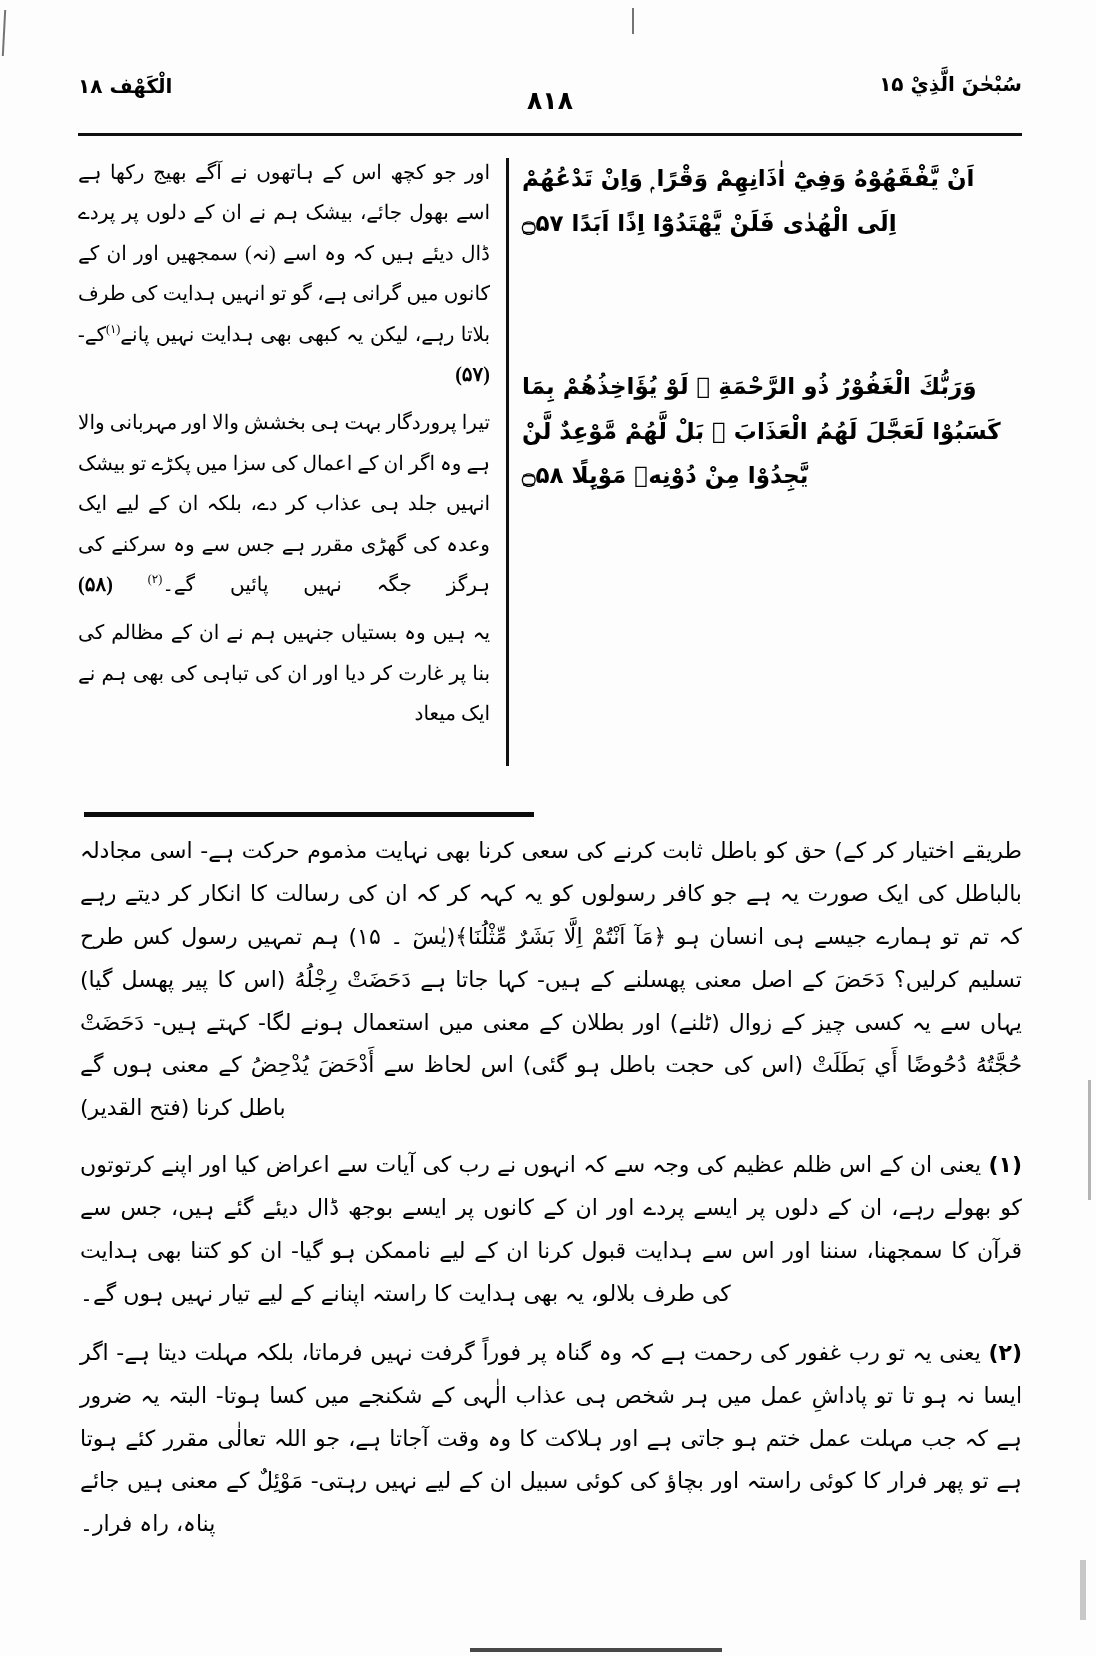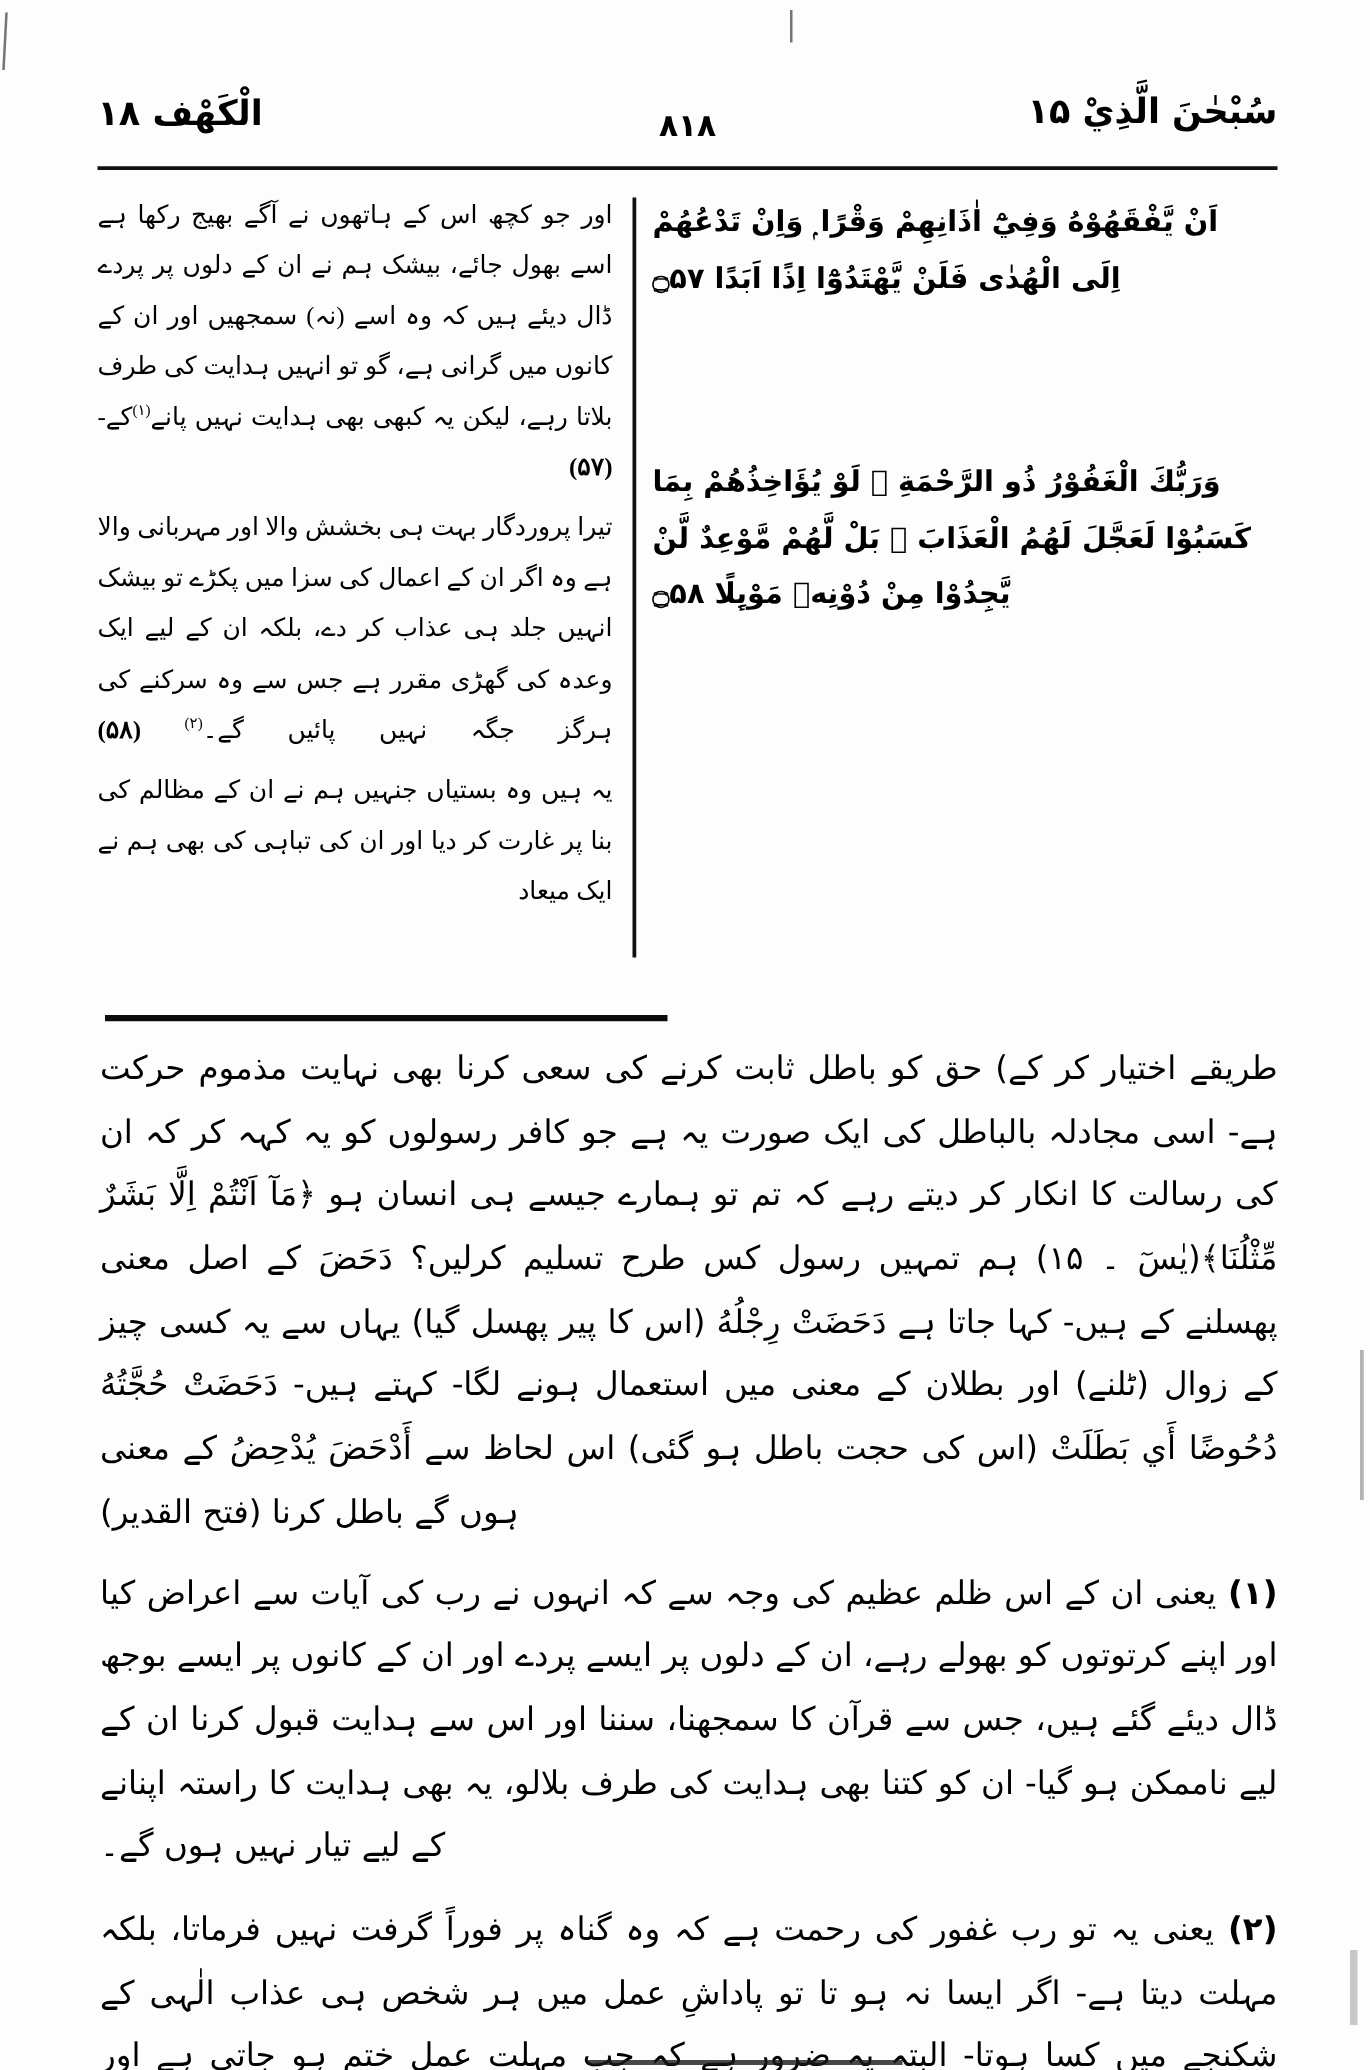--- a/index.html
+++ b/index.html
@@ -14,21 +14,21 @@
   .em2{left:632px;top:8px;width:2px;height:26px;}
   .em3{left:1088px;top:1080px;width:3px;height:120px;opacity:.35;}
   .em5{left:1080px;top:1560px;width:6px;height:60px;opacity:.25;}
 
   
   .header{position:absolute;left:78px;top:72px;width:944px;height:60px;}
   .hdr-right{position:absolute;right:0;top:0;text-align:center;}
   .hdr-left{position:absolute;left:0;top:2px;text-align:left;}
   .hdr-center{position:absolute;left:50%;top:14px;transform:translateX(-50%);}
   .hdr-ar{font-family:"DejaVu Sans","Liberation Sans",sans-serif;
-          font-size:28px;font-weight:700;direction:rtl;white-space:nowrap;
+          font-size:20px;font-weight:700;direction:rtl;white-space:nowrap;
           letter-spacing:-.5px;}
   .hdr-num{font-family:"DejaVu Sans","Liberation Sans",sans-serif;
            font-size:25px;font-weight:700;letter-spacing:1px;}
 
   .rule-top{position:absolute;left:78px;top:133px;width:944px;height:3px;background:#111;}
 
   
   .verse-area{position:absolute;left:78px;top:148px;width:944px;height:630px;}
   .col-divider{position:absolute;left:428px;top:10px;width:3px;height:608px;background:#111;}
 
@@ -50,21 +50,21 @@
   .trans.t3{margin-top:8px;text-align-last:right;}
   .vnum{font-weight:700;}
   sup.fn{font-size:12px;vertical-align:super;}
 
   
   .rule-mid{position:absolute;left:84px;top:812px;width:450px;height:5px;background:#0c0c0c;}
 
   
   .tafsir{position:absolute;left:80px;top:830px;width:942px;
           direction:rtl;font-family:"DejaVu Sans","Liberation Sans",sans-serif;}
-  .tpara{font-size:26px;line-height:1.95;text-align:justify;text-align-last:left;
+  .tpara{font-size:22px;line-height:1.95;text-align:justify;text-align-last:left;
          margin:0 0 10px 0;letter-spacing:-.2px;}
   .fnmark{font-weight:700;}
 
   .tpara.p-intro{margin-bottom:6px;}
   .tpara.p-f1{margin-top:14px;}
   .tpara.p-f2{margin-top:16px;}
 
   
   .rule-bottom{position:absolute;left:470px;top:1648px;width:252px;height:4px;background:#1a1a1a;opacity:.8;}
 </style>

